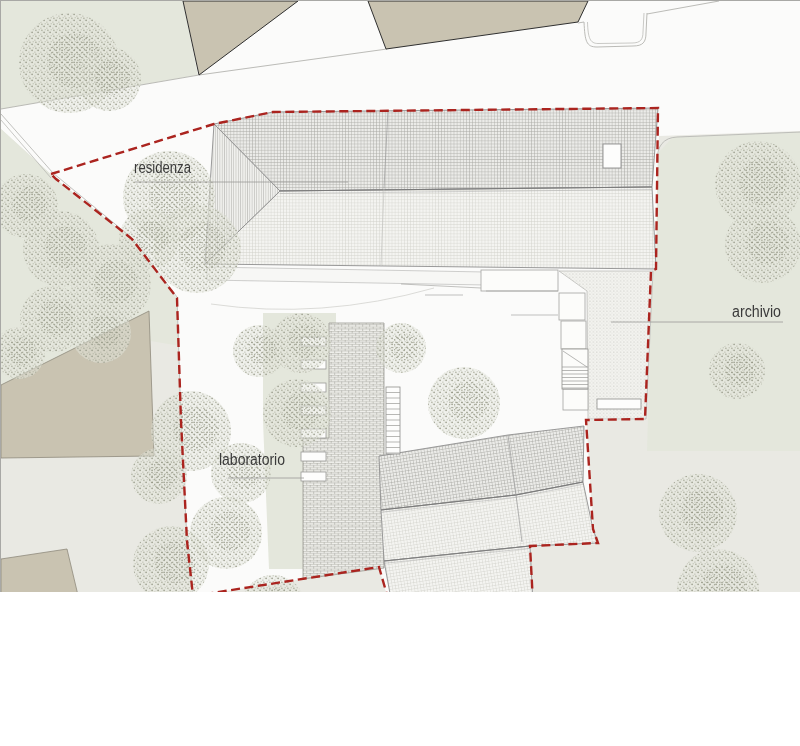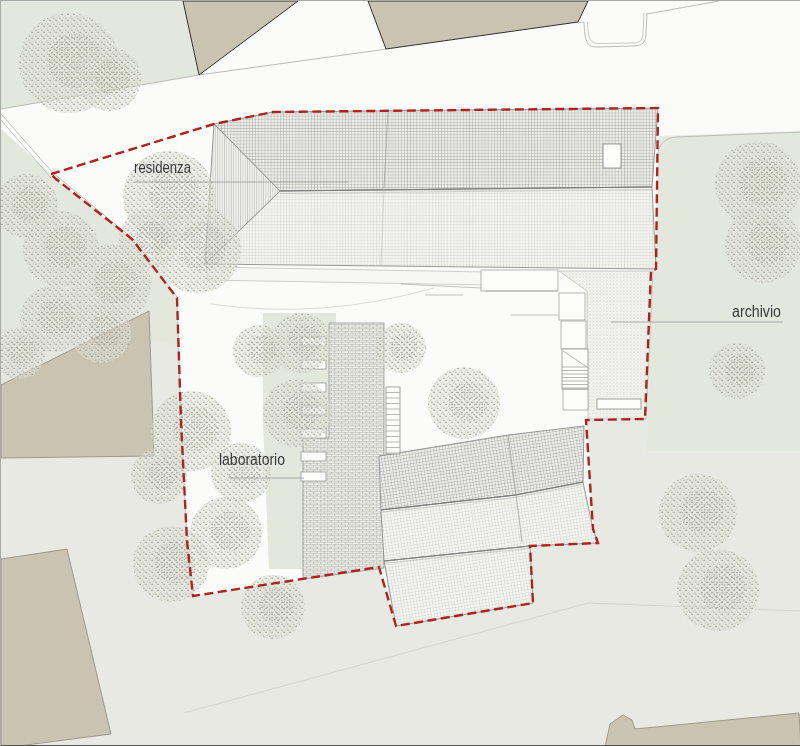--- a/index.html
+++ b/index.html
@@ -1,16 +1,16 @@
 <!DOCTYPE html>
 <html><head>
 <meta charset="utf-8">
 <style>
   html,body{margin:0;padding:0;background:#ffffff;font-family:"Liberation Sans",sans-serif;}
-  #frame{width:800px;height:746px;border:1px solid #a8a8a5;box-sizing:border-box;position:relative;background:#fef9c3;}
+  #frame{width:800px;height:592px;border:1px solid #a8a8a5;box-sizing:border-box;position:relative;background:#fef9c3;}
   svg{display:block;}
   text{font-family:"Liberation Sans","DejaVu Sans",sans-serif;fill:#3a3a3a;}
 </style>
 </head>
 <body>
 
 <div id="frame">
 <svg id="plan" width="800" height="746" viewBox="0 0 800 746">
   <defs>
     <pattern id="gridDense" width="3.1" height="3.1" patternUnits="userSpaceOnUse">

